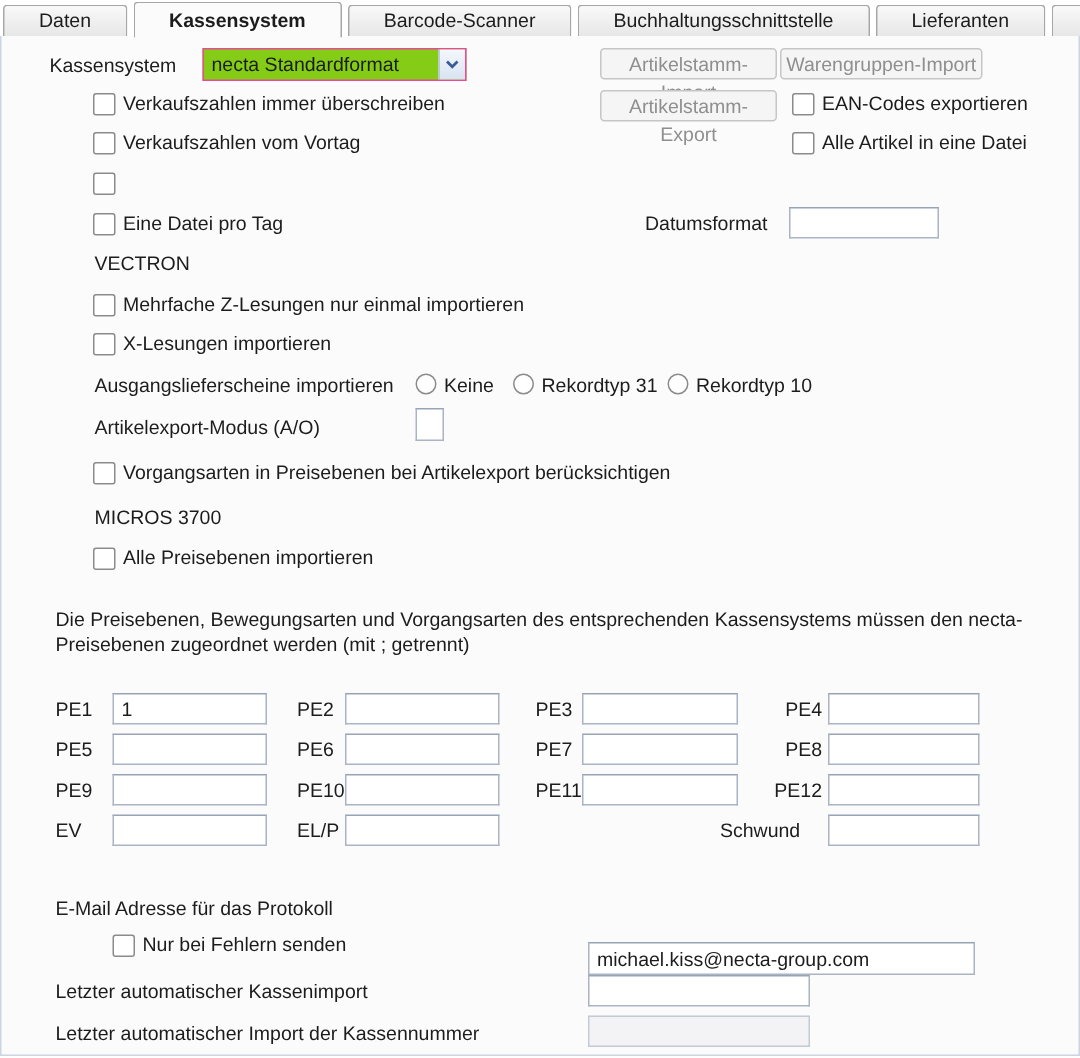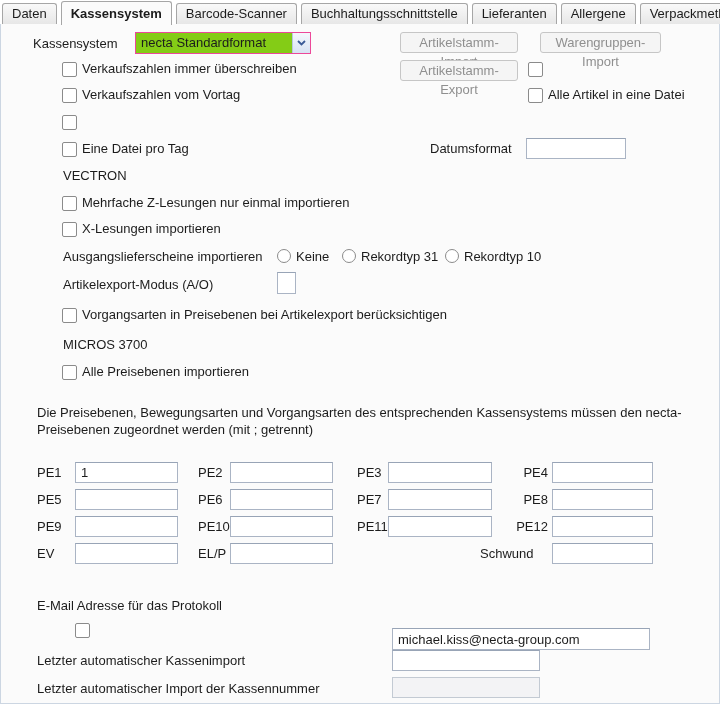--- a/index.html
+++ b/index.html
@@ -1,20 +1,20 @@
 <!DOCTYPE html>
 <html><head>
 <meta charset="utf-8">
 <style>
   html,body{margin:0;padding:0;background:#fff;}
   #page{position:relative;width:720px;height:705px;overflow:hidden;
         font-family:"Liberation Sans","DejaVu Sans",sans-serif;font-size:13px;color:#1c1c1c;background:#fff;}
   
   .tabbar{position:absolute;left:0;top:0;width:720px;height:24px;display:flex;align-items:flex-end;gap:4px;padding-left:2px;box-sizing:border-box;background:#fff;z-index:3;}
-  .tab{height:20px;line-height:20px;padding:0 9px;background:linear-gradient(#f9f9f9,#e7e7e7);
+  .tab{height:20px;line-height:20px;padding:0 23px;background:linear-gradient(#f9f9f9,#e7e7e7);
        border:1px solid #a6a6a6;border-bottom:none;border-radius:3px 3px 0 0;white-space:nowrap;cursor:default;}
   .tab.active{height:23px;line-height:23px;background:#fbfbfb;font-weight:bold;margin-bottom:-1px;z-index:4;position:relative;}
   
   .panel{position:absolute;left:0;top:23px;width:720px;height:681px;box-sizing:border-box;
          background:#fbfbfb;border:1px solid #ccd6e2;border-top:1px solid #a6a6a6;z-index:1;}
   .lbl{position:absolute;white-space:nowrap;z-index:5;}
   .note{position:absolute;z-index:5;line-height:17px;}
   
   .cb{position:absolute;width:13px;height:13px;background:#fff;border:1px solid #8b8b8b;border-radius:2px;z-index:5;}
   .radio{position:absolute;width:12px;height:12px;background:#fff;border:1px solid #8b8b8b;border-radius:50%;z-index:5;}
@@ -49,26 +49,27 @@
   <div class="lbl" style="left:33px;top:36px;">Kassensystem</div>
   <div class="combo" style="left:135px;top:32px;width:176px;height:22px;">
     <div class="val">necta Standardformat</div>
     <div class="arrow">
       <svg width="9" height="6" viewBox="0 0 9 6">
           <polyline points="1,1 4.5,4.5 8,1" fill="none" stroke="#3a5a96" stroke-width="1.8"></polyline>
         </svg>
     </div>
   </div>
   <div class="btn" style="left:400px;top:32px;width:118px;height:21px;">Artikelstamm-Import</div>
-  <div class="btn" style="left:540px;top:32px;width:121px;height:21px;">Warengruppen-Import</div>
+  <div class="btn" style="left:520px;top:32px;width:135px;height:21px;">Warengruppen-Import</div>
 
   <span class="cb" style="left:62px;top:62px;"></span>
   <div class="lbl" style="left:82px;top:61px;">Verkaufszahlen immer überschreiben</div>
   <div class="btn" style="left:400px;top:60px;width:118px;height:21px;">Artikelstamm-Export</div>
   <span class="cb" style="left:528px;top:62px;"></span>
+  <div class="lbl" style="left:548px;top:61px;">EAN-Codes exportieren</div>
 
   <span class="cb" style="left:62px;top:88px;"></span>
   <div class="lbl" style="left:82px;top:87px;">Verkaufszahlen vom Vortag</div>
   <span class="cb" style="left:528px;top:88px;"></span>
   <div class="lbl" style="left:548px;top:87px;">Alle Artikel in eine Datei</div>
 
   <span class="cb" style="left:62px;top:115px;"></span>
 
   <span class="cb" style="left:62px;top:142px;"></span>
   <div class="lbl" style="left:82px;top:141px;">Eine Datei pro Tag</div>
@@ -134,20 +135,21 @@
   <div class="lbl" style="left:37px;top:546px;">EV</div>
   <input class="txt" style="left: 75px; top: 543px; width: 103px; height: 21px;" value="">
   <div class="lbl" style="left:198px;top:546px;">EL/P</div>
   <input class="txt" style="left: 230px; top: 543px; width: 103px; height: 21px;" value="">
   <div class="lbl" style="left:480px;top:546px;width:68px;text-align:left;">Schwund</div>
   <input class="txt" style="left: 552px; top: 543px; width: 101px; height: 21px;" value="">
 
   <div class="lbl" style="left:37px;top:598px;">E-Mail Adresse für das Protokoll</div>
   <input class="txt" style="left: 392px; top: 628px; width: 258px; height: 22px;" value="michael.kiss@necta-group.com">
   <span class="cb" style="left:75px;top:623px;"></span>
+  <div class="lbl" style="left:95px;top:622px;">Nur bei Fehlern senden</div>
 
   <div class="lbl" style="left:37px;top:653px;">Letzter automatischer Kassenimport</div>
   <input class="txt" style="left: 392px; top: 650px; width: 148px; height: 21px;" value="">
 
   <div class="lbl" style="left:37px;top:681px;">Letzter automatischer Import der Kassennummer</div>
   <input class="txt disabled" style="left: 392px; top: 677px; width: 148px; height: 21px;" value="">
 
 </div>
 
 </body></html>

